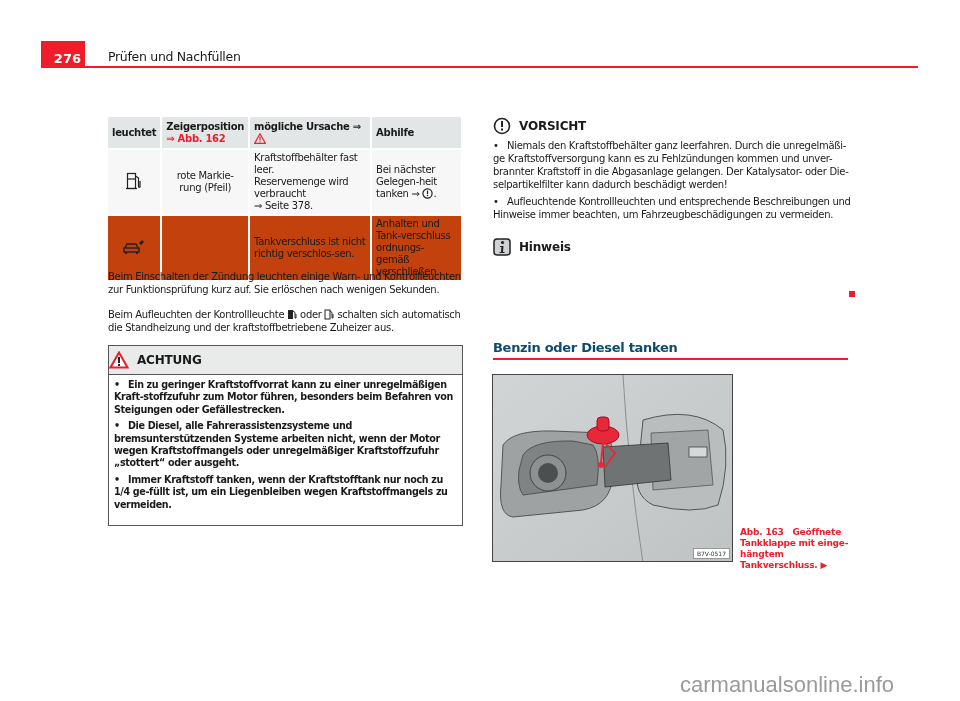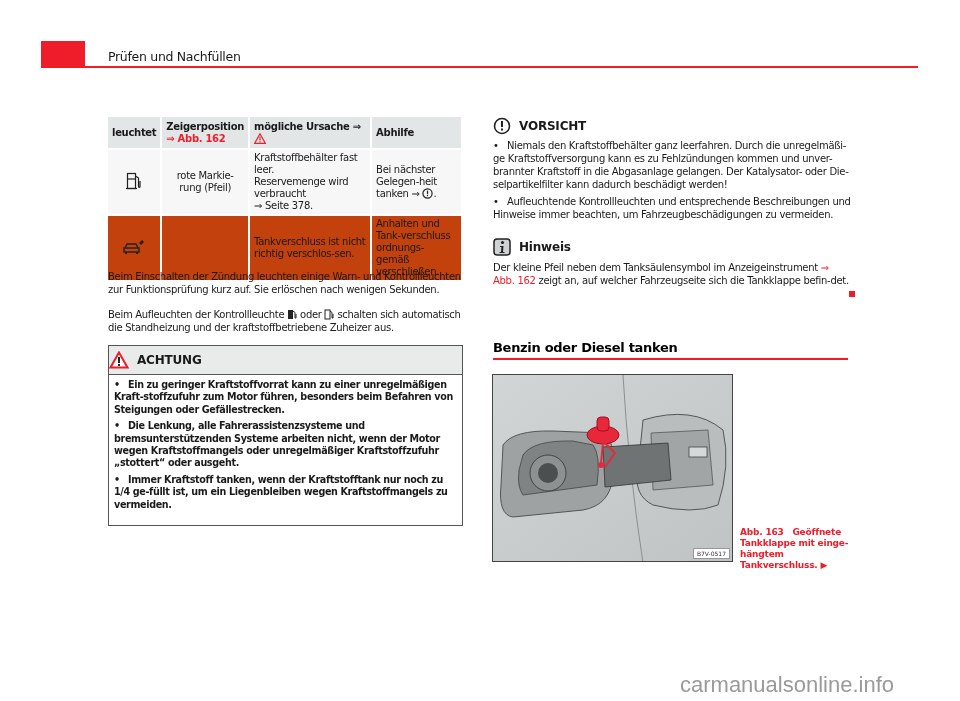--- a/index.html
+++ b/index.html
@@ -7,21 +7,21 @@
     width: 960px; height: 701px; position: relative; overflow: hidden;
     background: #ffffff; color: #1a1a1a;
     font-family: "DejaVu Sans", sans-serif;
   }
   .abs { position: absolute; }
   
   .page-num {
     left: 41px; top: 41px; width: 44px; height: 26px;
     background: #ef1c2a; color: #fff; font-weight: bold;
     font-size: 13px; line-height: 26px; text-align: right; padding-right: 4px; box-sizing: border-box;
-    padding-top: 18px;
+    padding-top: 5px;
   }
   .header-line { left: 41px; top: 66px; width: 877px; height: 2px; background: #ef1c2a; }
   .header-title { left: 108px; top: 49px; font-size: 12.5px; font-weight: normal; letter-spacing: -0.3px; }
 
   
   .tbl { left: 108px; top: 117px; width: 355px; border-collapse: collapse; font-size: 10px; line-height: 12px; letter-spacing: -0.3px; }
   .tbl td, .tbl th { vertical-align: middle; padding: 2px 4px; border-right: 2px solid #fff; }
   .tbl th { background: #e3e6e6; font-weight: bold; text-align: left; height: 27px; }
   .tbl tr.r1 td { background: #f7f7f7; }
   .tbl tr.r2 td { background: #c2410c; }
@@ -40,21 +40,21 @@
   .achtung-head .lbl { font-weight: bold; font-size: 12px; margin-left: 8px; letter-spacing: -0.2px; }
   .achtung-body { padding: 4px 5px; font-size: 9.6px; line-height: 12.4px; font-weight: bold; letter-spacing: -0.35px; }
   .achtung-body p { margin: 0 0 4px 0; }
 
   .note-head { display: flex; align-items: center; }
   .note-head .lbl { font-weight: bold; font-size: 12px; margin-left: 8px; letter-spacing: -0.2px; }
   .note-body { font-size: 10px; line-height: 13px; letter-spacing: -0.3px; }
   .note-body p { margin: 0 0 4px 0; }
   .bullet { display: inline-block; width: 14px; }
 
-  .section-title { left: 493px; top: 340px; font-size: 13px; font-weight: bold; color: #000000; letter-spacing: -0.3px; }
+  .section-title { left: 493px; top: 340px; font-size: 13px; font-weight: bold; color: #0c4a6e; letter-spacing: -0.3px; }
   .section-line { left: 493px; top: 358px; width: 355px; height: 2px; background: #ef1c2a; }
   .end-mark { left: 849px; top: 291px; width: 6px; height: 6px; background: #ef1c2a; }
 
   .figure { left: 492px; top: 374px; width: 241px; height: 188px; border: 1px solid #444; box-sizing: border-box; overflow: hidden; background: #c7cbcb; }
   .fig-code { right: 2px; bottom: 2px; background: #fff; font-size: 6px; padding: 1px 3px; color: #333; border: 1px solid #999; }
   .caption { left: 740px; top: 527px; font-size: 9px; line-height: 11px; font-weight: bold; color: #ef1c2a; letter-spacing: -0.2px; }
   .watermark { left: 680px; top: 672px; font-size: 22px; color: #9a9a9a; font-family: "Liberation Sans", sans-serif; }
   .inline-icon { display: inline-block; vertical-align: -2px; }
 </style>
 </head>
@@ -142,21 +142,21 @@
   <div class="achtung-head">
     <svg width="20" height="18" viewBox="0 0 20 18">
         <path d="M10 1.5 L18.5 16.5 L1.5 16.5 Z" fill="#fff" stroke="#ef1c2a" stroke-width="2"></path>
         <rect x="9" y="6" width="2" height="6" fill="#222"></rect>
         <rect x="9" y="13" width="2" height="2" fill="#222"></rect>
       </svg>
     <span class="lbl">ACHTUNG</span>
   </div>
   <div class="achtung-body">
     <p><span class="bullet">•</span><span>Ein zu geringer Kraftstoffvorrat kann zu einer unregelmäßigen Kraft-stoffzufuhr zum Motor führen, besonders beim Befahren von Steigungen oder Gefällestrecken.</span></p>
-    <p><span class="bullet">•</span><span>Die Lenkung, alle Fahrerassistenzsysteme und bremsunterstützenden Systeme arbeiten nicht, wenn der Motor wegen Kraftstoffmangels oder unregelmäßiger Kraftstoffzufuhr „stottert“ oder ausgeht.</span></p>
+    <p><span class="bullet">•</span><span>Die Diesel, alle Fahrerassistenzsysteme und bremsunterstützenden Systeme arbeiten nicht, wenn der Motor wegen Kraftstoffmangels oder unregelmäßiger Kraftstoffzufuhr „stottert“ oder ausgeht.</span></p>
     <p><span class="bullet">•</span><span>Immer Kraftstoff tanken, wenn der Kraftstofftank nur noch zu 1/4 ge-füllt ist, um ein Liegenbleiben wegen Kraftstoffmangels zu vermeiden.</span></p>
   </div>
 </div>
 
 <div class="abs" style="left:493px; top:117px; width:360px;">
   <div class="note-head">
     <svg width="18" height="18" viewBox="0 0 18 18">
         <circle cx="9" cy="9" r="7.5" fill="#fff" stroke="#222" stroke-width="1.6"></circle>
         <rect x="8" y="4" width="2" height="6" fill="#222"></rect>
         <rect x="8" y="11.5" width="2" height="2" fill="#222"></rect>
@@ -170,25 +170,20 @@
 </div>
 
 <div class="abs" style="left:493px; top:238px; width:360px;">
   <div class="note-head">
     <svg width="18" height="18" viewBox="0 0 18 18">
         <rect x="1" y="1" width="16" height="16" rx="3" fill="#d0d3d3" stroke="#222" stroke-width="1.5"></rect>
         <circle cx="9.5" cy="4.5" r="1.6" fill="#222"></circle>
         <path d="M7 8 L10.5 8 L10 14 L11.5 14 L11.5 15 L6.5 15 L6.5 14 L8 14 L8.4 9 L7 9 Z" fill="#222"></path>
       </svg>
     <span class="lbl">Hinweis</span>
-  </div>
-  <div class="note-body" style="margin-top:5px;">
-    <span>Der kleine Pfeil neben dem Tanksäulensymbol im Anzeigeinstrument</span>
-    <span class="red">⇒ Abb. 162</span>
-    <span>zeigt an, auf welcher Fahrzeugseite sich die Tankklappe befin-det.</span>
   </div>
 </div>
 <div class="abs end-mark"></div>
 
 <div class="abs section-title">Benzin oder Diesel tanken</div>
 <div class="abs section-line"></div>
 
 <div class="abs figure">
   <svg width="241" height="188" viewBox="0 0 241 188">
     <defs>

